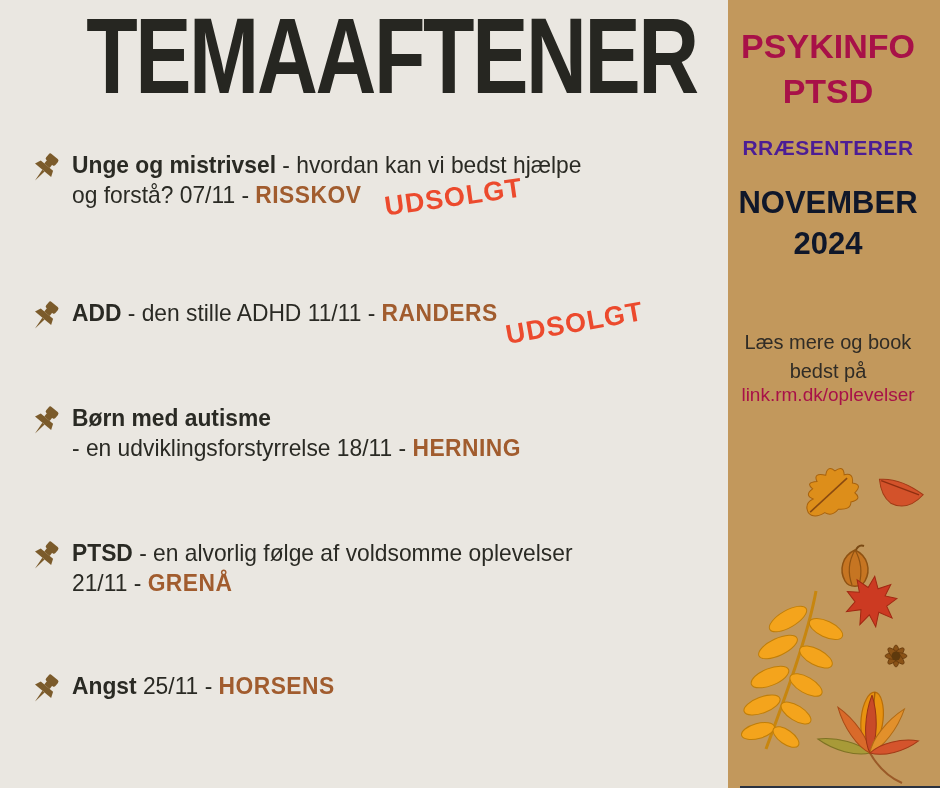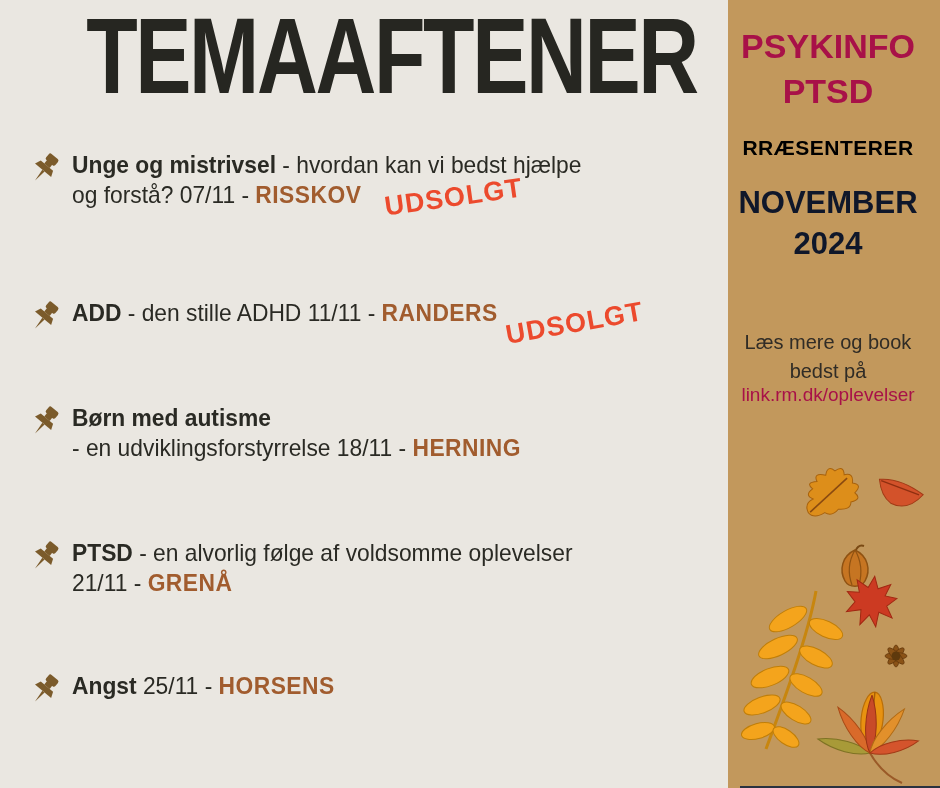--- a/index.html
+++ b/index.html
@@ -22,21 +22,21 @@
   .b{font-weight:bold;}
   .venue{font-weight:bold;color:#A15C2E;letter-spacing:0.5px;}
   .stamp{
     position:absolute;color:#EC4A2D;font-weight:bold;font-size:27px;letter-spacing:1px;
     white-space:nowrap;
   }
 
   .sidebar{position:absolute;right:0;top:0;width:200px;height:788px;background:#C2985C;overflow:hidden;padding-left:12px;}
   .sidebar .blk{position:absolute;left:0;width:200px;text-align:center;}
   .brand{top:24px;color:#A81148;font-weight:bold;font-size:34px;line-height:45px;letter-spacing:0px;}
-  .presents{top:136px;color:#000000;font-weight:bold;font-size:21px;letter-spacing:0.5px;}
+  .presents{top:136px;color:#4c1d95;font-weight:bold;font-size:21px;letter-spacing:0.5px;}
   .month{top:182px;color:#0f172a;font-weight:bold;font-size:31px;line-height:41px;}
   .cta{top:328px;color:#302C26;font-size:20px;line-height:29px;}
   .linkline{top:384px;color:#A81148;font-size:19px;}
   .bottom-line{position:absolute;bottom:0;right:0;width:200px;height:2px;background:#2A3240;}
 
   .leaf{position:absolute;}
 </style>
 </head>
 <body>
 

